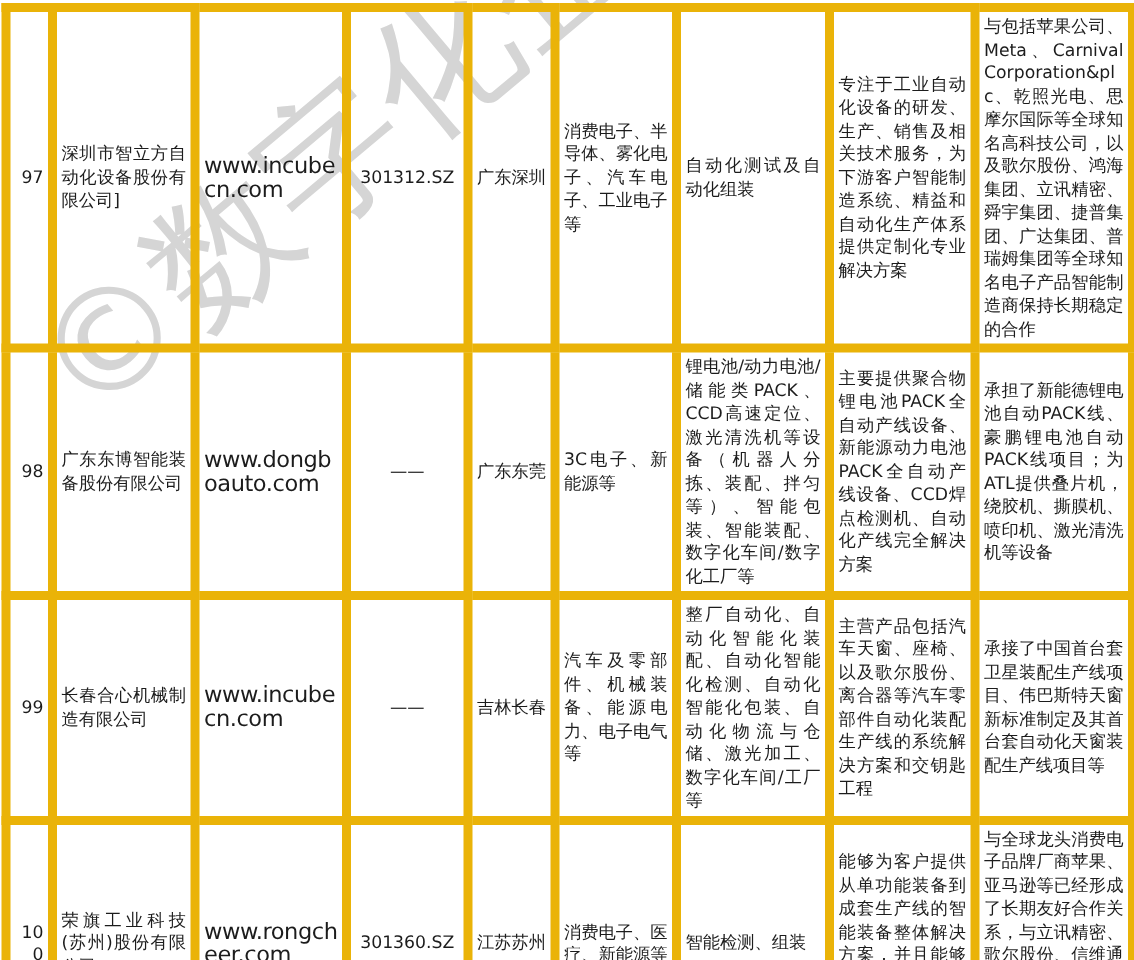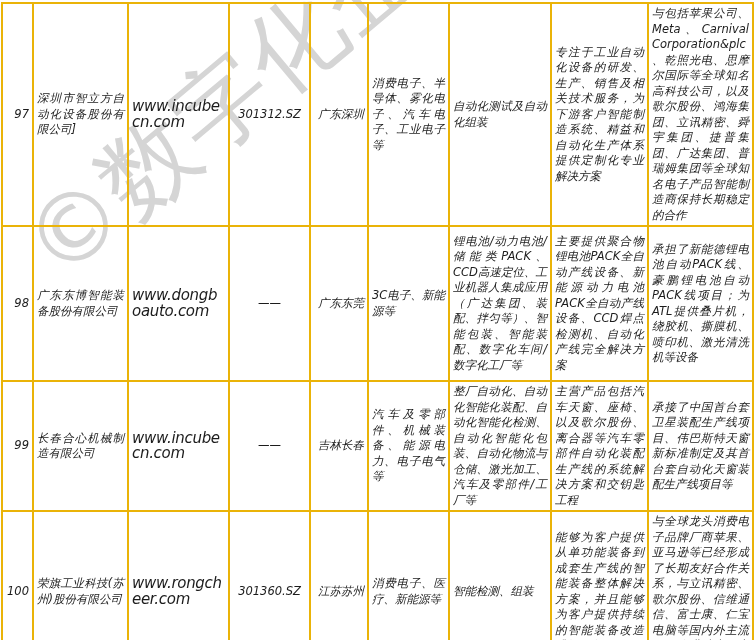--- a/index.html
+++ b/index.html
@@ -33,27 +33,26 @@
     top: 2px;
     z-index: 1;
     border-collapse: collapse;
     table-layout: fixed;
     width: 753px;
     background: transparent;
     font-size: 11.5px;
     line-height: 15.5px;
   }
   table.companies td {
-    border: 2px solid #eab308;
+    border: 6px solid #eab308;
     padding: 2px 3px;
     vertical-align: middle;
     background: transparent;
     word-wrap: break-word;
     overflow: hidden;
-    font-style: italic;
   }
   table.companies { border: 2px solid #000000; border-top-width: 1px; }
   tr.r0 { height: 204px; }
   tr.r1 { height: 155px; }
   tr.r2 { height: 127px; }
   tr.r3 { height: 148px; }
   td.c-no   { text-align: right; }
   td.c-web  { word-break: break-all; font-size: 15px; letter-spacing: -0.3px; }
   td.c-code { text-align: center; margin-top: 29px; }
   td.c-loc  { text-align: right; }
@@ -92,32 +91,32 @@
         <td class="c-biz">专注于工业自动化设备的研发、生产、销售及相关技术服务，为下游客户智能制造系统、精益和自动化生产体系提供定制化专业解决方案</td>
         <td class="c-partner">与包括苹果公司、Meta、Carnival Corporation&amp;plc、乾照光电、思摩尔国际等全球知名高科技公司，以及歌尔股份、鸿海集团、立讯精密、舜宇集团、捷普集团、广达集团、普瑞姆集团等全球知名电子产品智能制造商保持长期稳定的合作</td>
       </tr>
       <tr class="r1">
         <td class="c-no">98</td>
         <td class="c-company">广东东博智能装备股份有限公司</td>
         <td class="c-web">www.dongboauto.com</td>
         <td class="c-code">——</td>
         <td class="c-loc">广东东莞</td>
         <td class="c-ind">3C电子、新能源等</td>
-        <td class="c-prod">锂电池/动力电池/储能类PACK、CCD高速定位、工业机器人集成应用（广达集团、装配、拌匀等）、智能包装、智能装配、数字化车间/数字化工厂等</td>
+        <td class="c-prod">锂电池/动力电池/储能类PACK、CCD高速定位、激光清洗机等设备（机器人分拣、装配、拌匀等）、智能包装、智能装配、数字化车间/数字化工厂等</td>
         <td class="c-biz">主要提供聚合物锂电池PACK全自动产线设备、新能源动力电池PACK全自动产线设备、CCD焊点检测机、自动化产线完全解决方案</td>
         <td class="c-partner">承担了新能德锂电池自动PACK线、豪鹏锂电池自动PACK线项目；为ATL提供叠片机，绕胶机、撕膜机、喷印机、激光清洗机等设备</td>
       </tr>
       <tr class="r2">
         <td class="c-no">99</td>
         <td class="c-company">长春合心机械制造有限公司</td>
         <td class="c-web">www.incubecn.com</td>
         <td class="c-code">——</td>
         <td class="c-loc">吉林长春</td>
         <td class="c-ind">汽车及零部件、机械装备、能源电力、电子电气等</td>
-        <td class="c-prod">整厂自动化、自动化智能化装配、自动化智能化检测、自动化智能化包装、自动化物流与仓储、激光加工、汽车及零部件/工厂等</td>
+        <td class="c-prod">整厂自动化、自动化智能化装配、自动化智能化检测、自动化智能化包装、自动化物流与仓储、激光加工、数字化车间/工厂等</td>
         <td class="c-biz">主营产品包括汽车天窗、座椅、以及歌尔股份、离合器等汽车零部件自动化装配生产线的系统解决方案和交钥匙工程</td>
         <td class="c-partner">承接了中国首台套卫星装配生产线项目、伟巴斯特天窗新标准制定及其首台套自动化天窗装配生产线项目等</td>
       </tr>
       <tr class="r3">
         <td class="c-no">100</td>
         <td class="c-company">荣旗工业科技(苏州)股份有限公司</td>
         <td class="c-web">www.rongcheer.com</td>
         <td class="c-code">301360.SZ</td>
         <td class="c-loc">江苏苏州</td>
         <td class="c-ind">消费电子、医疗、新能源等</td>

